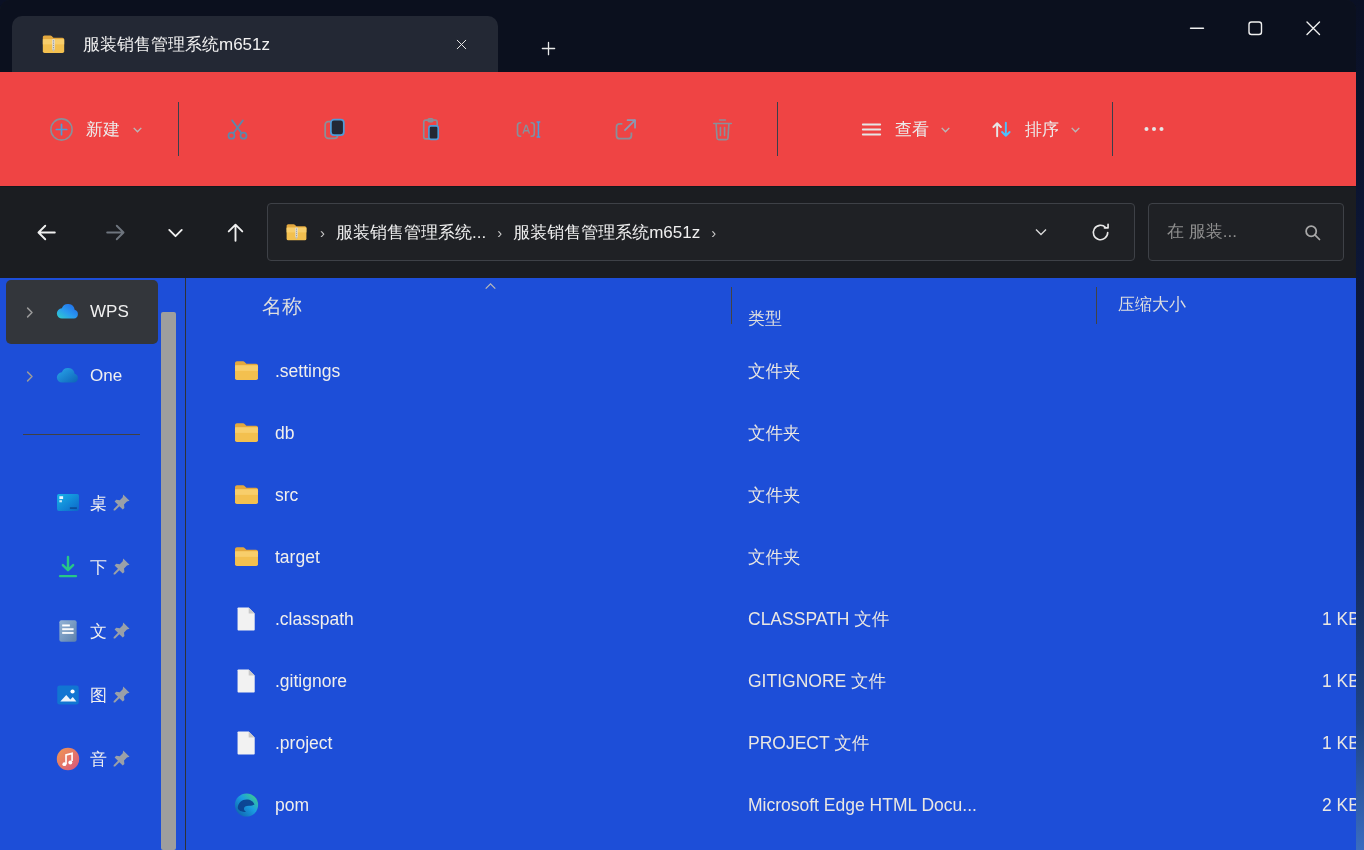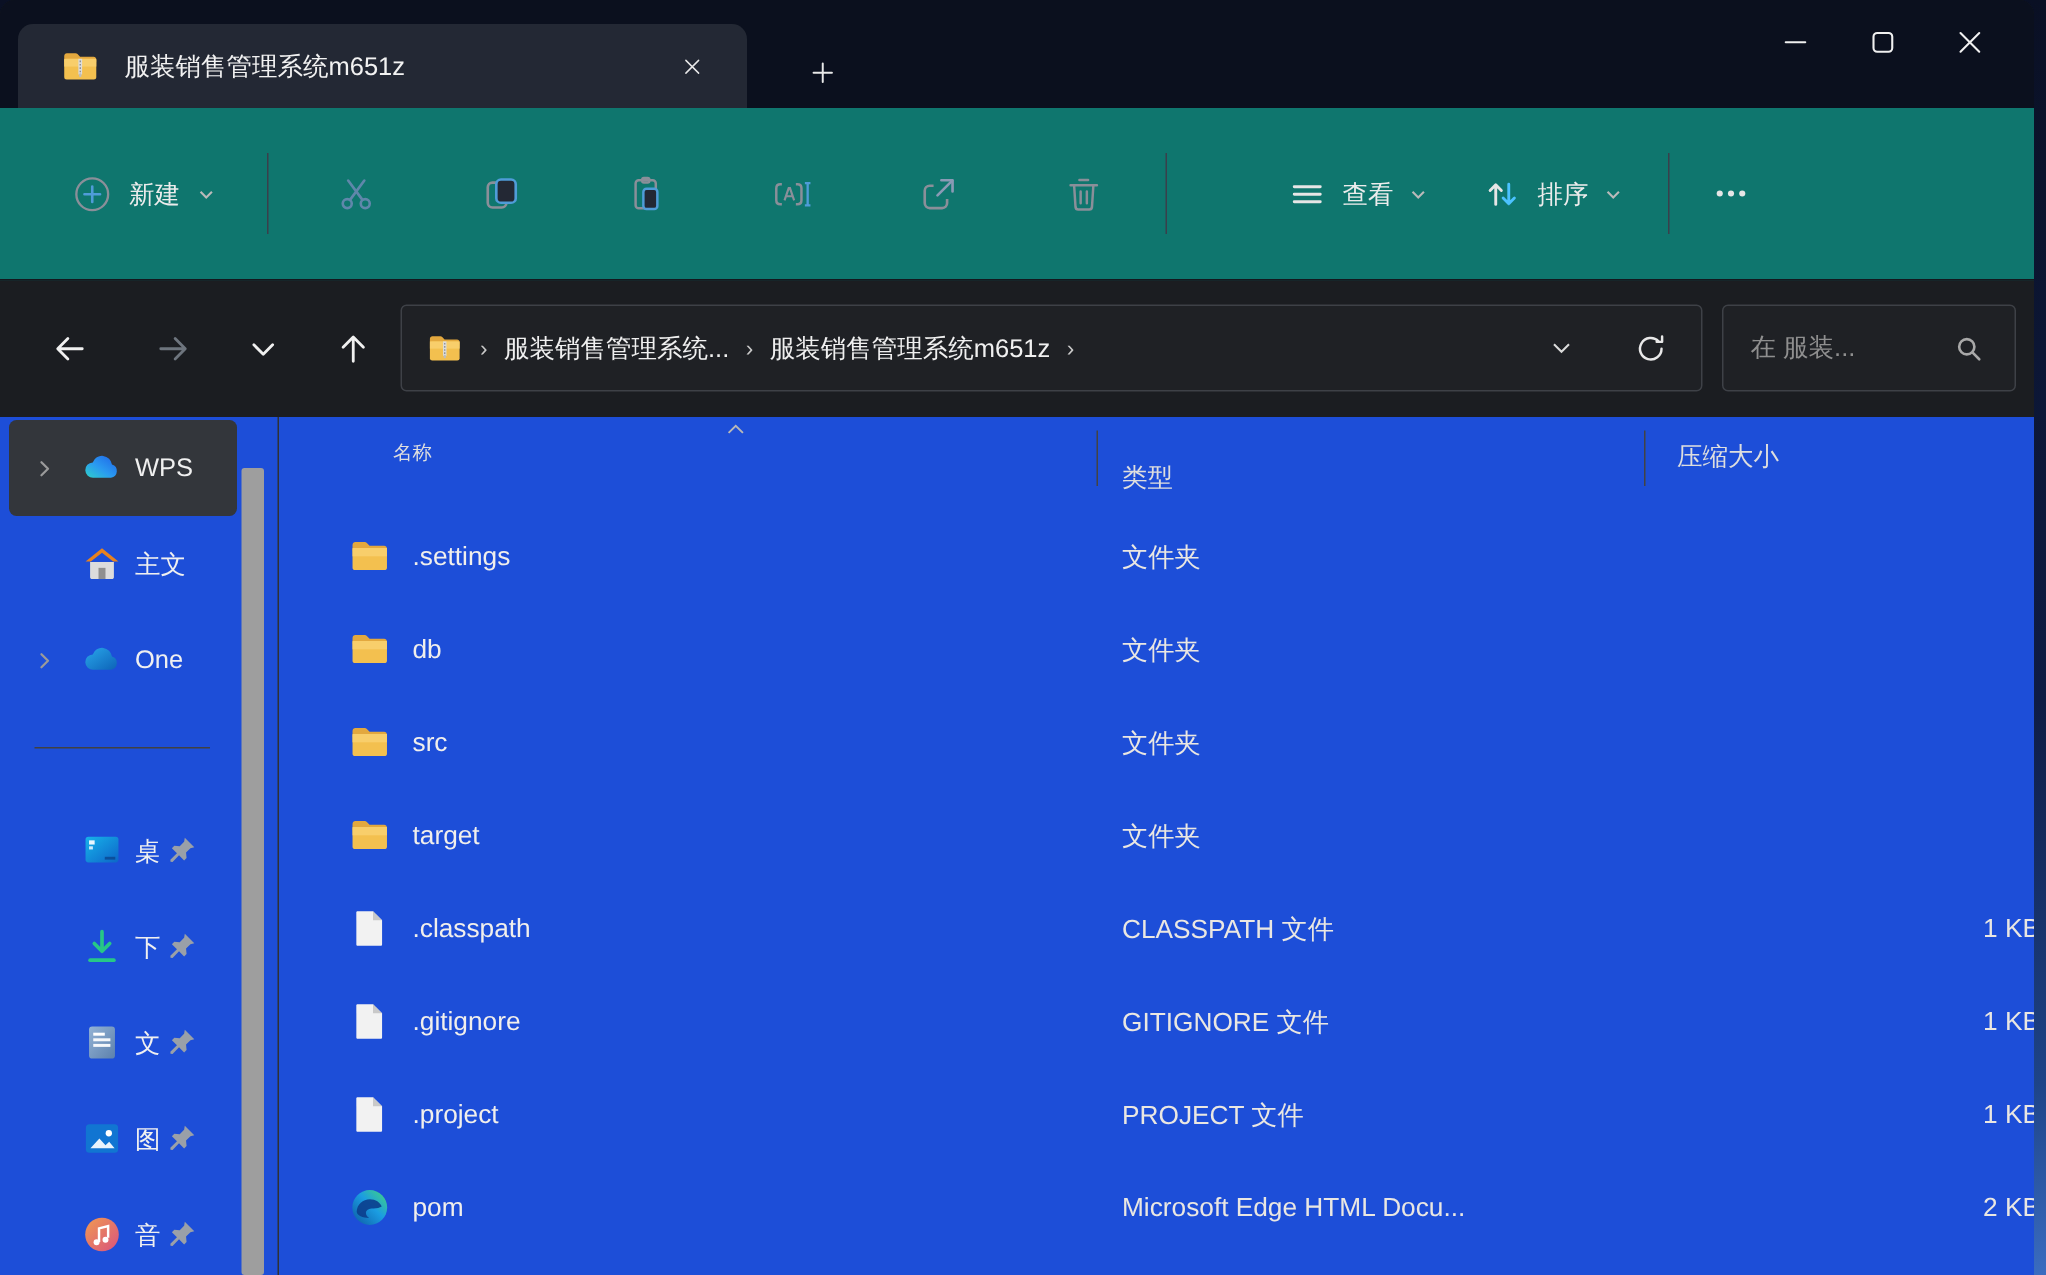--- a/index.html
+++ b/index.html
@@ -19,21 +19,21 @@
   .tab-title{margin-left:16px;font-size:17px;color:#f2f2f2;white-space:nowrap;overflow:hidden;flex:1;}
   .tab-close{width:30px;height:30px;margin-right:22px;display:flex;align-items:center;justify-content:center;border-radius:5px;}
   .tab-close svg{width:17px;height:17px;}
   .newtab{position:absolute;left:532px;top:32px;width:32px;height:32px;display:flex;align-items:center;justify-content:center;border-radius:5px;}
   .newtab svg{width:21px;height:21px;}
   .wincontrols{position:absolute;right:14px;top:8px;display:flex;}
   .wc{width:58px;height:40px;display:flex;align-items:center;justify-content:center;}
   .wc svg{width:24px;height:24px;}
 
   
-  .toolbar{position:absolute;left:0;top:72px;width:100%;height:114px;background:#0f766e;
+  .toolbar{position:absolute;left:0;top:72px;width:100%;height:114px;background:#ef4444;
            display:flex;align-items:center;border-bottom:1px solid #14171e;}
   .tb-new{display:flex;align-items:center;gap:11px;margin-left:36px;padding:8px 12px;border-radius:5px;}
   .tb-new svg.circleplus{width:27px;height:27px;}
   .tb-label{font-size:17px;color:#ececec;white-space:nowrap;}
   .chev{width:13px;height:13px;}
   .tb-sep{width:1px;height:54px;background:#3a3f4b;margin:0 0;}
   .sep1{margin-left:22px;}
   .tb-btn{width:40px;height:40px;display:flex;align-items:center;justify-content:center;border-radius:5px;}
   .tb-btn svg{width:29px;height:29px;}
   .tb-btn.cut{margin-left:38px;}
@@ -78,21 +78,21 @@
   .side-ic{width:28px;height:28px;flex:0 0 auto;}
   .side-ic svg{width:28px;height:28px;display:block;}
   .side-label{margin-left:8px;font-size:17px;color:#f0f0f0;white-space:nowrap;}
   .side-pin{width:22px;height:22px;margin-left:3px;flex:0 0 auto;}
   .side-divider{height:1px;background:#414141;margin:26px 18px 36px 23px;}
   .side-scrollbar{position:absolute;left:161px;top:34px;width:15px;height:538px;background:#9e9e9e;border-radius:2px;}
   .pane-sep{position:absolute;left:185px;top:0;width:1px;height:100%;background:#2e3135;}
 
   .content{position:absolute;left:186px;top:0;right:0;height:100%;}
   .list-header{position:relative;height:62px;}
-  .col-name{position:absolute;left:76px;top:15px;font-size:13px;color:#dedede;}
+  .col-name{position:absolute;left:76px;top:15px;font-size:20px;color:#dedede;}
   .sort-caret{position:absolute;left:296px;top:0px;}
   .sort-caret svg{width:17px;height:17px;}
   .hdr-sep{position:absolute;top:9px;width:1px;height:37px;background:#434343;}
   .hs1{left:545px;} .hs2{left:910px;}
   .col-type{position:absolute;left:562px;top:29px;font-size:17px;color:#dedede;}
   .col-size{position:absolute;left:932px;top:15px;font-size:17px;color:#dedede;}
 
   .frow{position:relative;height:62px;}
   .fic{position:absolute;left:46px;top:50%;transform:translateY(-50%);width:29px;height:29px;}
   .fic svg{width:29px;height:29px;display:block;}
@@ -310,33 +310,20 @@
                       <stop offset=".45" stop-color="#2a9bf0"></stop>
                       <stop offset="1" stop-color="#1f63e8"></stop>
                     </linearGradient>
                   </defs>
                   <path d="M7 17.6a4.4 4.4 0 01-.3-8.8A5.7 5.7 0 0117.7 10a3.9 3.9 0 01-.6 7.6z" fill="url(#wpA)"></path>
                 </svg>
               </span>
               <span class="side-label">WPS</span>
             </div>
             <div class="side-row">
-              <span class="side-chev empty"><svg viewBox="0 0 24 24" fill="none" stroke="#9a9a9a" stroke-width="2.4" stroke-linecap="round" stroke-linejoin="round">
-                  <path d="M9 5l7 7-7 7"></path>
-                </svg></span>
-              <span class="side-ic">
-                <svg viewBox="0 0 24 24">
-                  <path d="M12 3L2.6 10.6h3l6.4-5.1 6.4 5.1h3z" fill="#e8821e"></path>
-                  <path d="M5.2 10.8h13.6v8.7c0 .6-.5 1.1-1.1 1.1H6.3c-.6 0-1.1-.5-1.1-1.1z" fill="#dcdcdc"></path>
-                  <rect x="10" y="14.2" width="4" height="6.4" fill="#8f8f8f"></rect>
-                </svg>
-              </span>
-              <span class="side-label">主文</span>
-            </div>
-            <div class="side-row">
               <span class="side-chev"><svg viewBox="0 0 24 24" fill="none" stroke="#9a9a9a" stroke-width="2.4" stroke-linecap="round" stroke-linejoin="round">
                   <path d="M9 5l7 7-7 7"></path>
                 </svg></span>
               <span class="side-ic">
                 <svg viewBox="0 0 24 24">
                   <defs>
                     <linearGradient id="odA" x1="0" y1="0" x2="1" y2="1">
                       <stop offset="0" stop-color="#29a7ea"></stop>
                       <stop offset="1" stop-color="#0d63b8"></stop>
                     </linearGradient>

